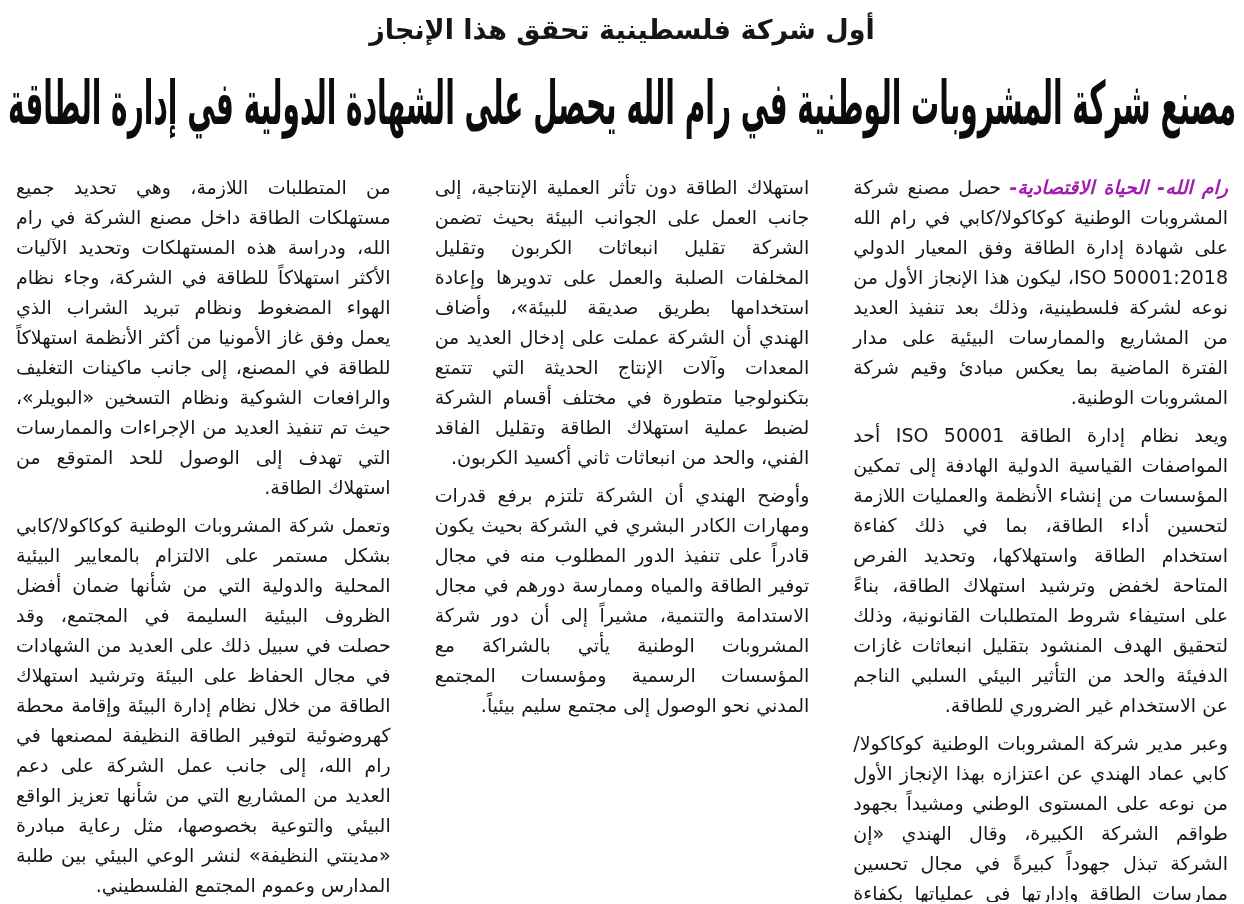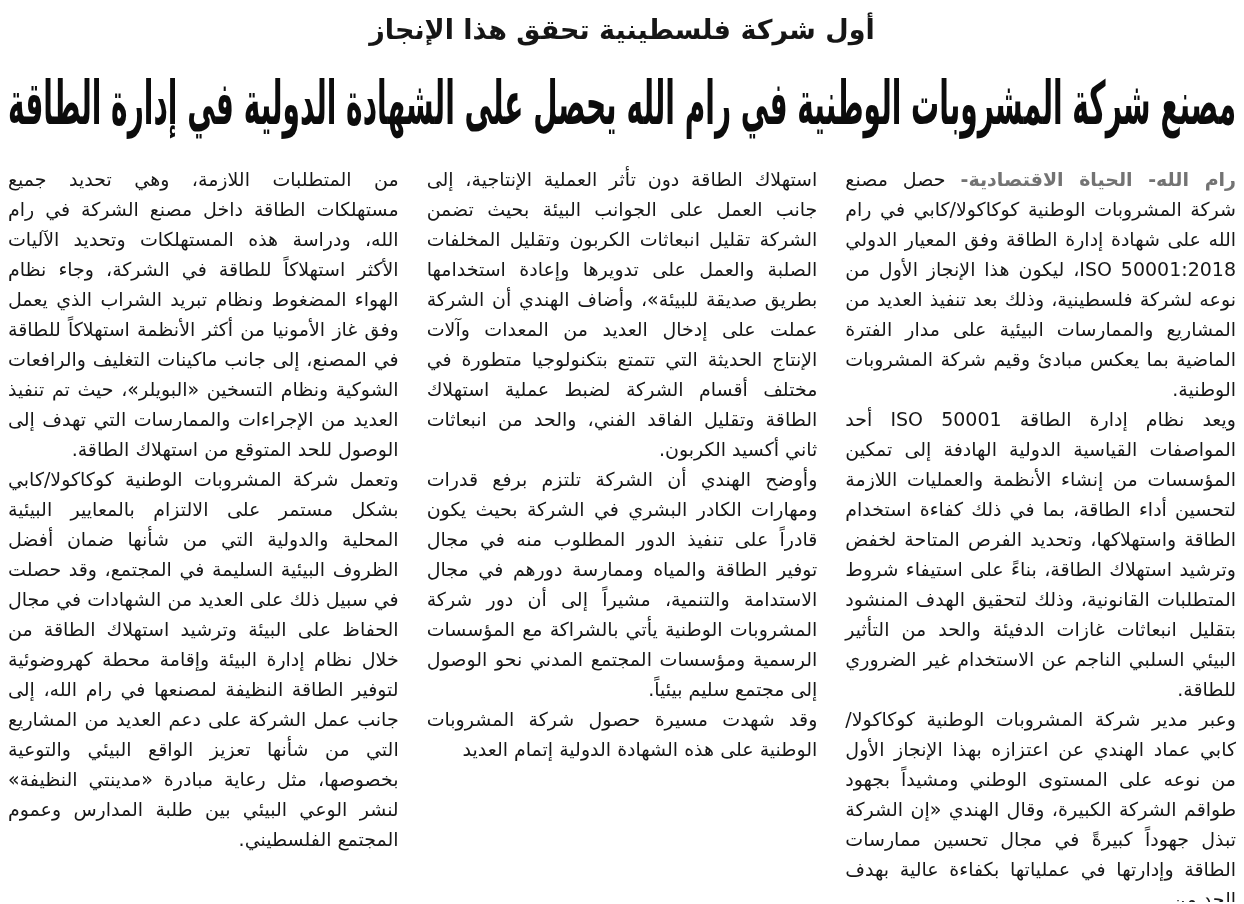--- a/index.html
+++ b/index.html
@@ -51,26 +51,27 @@
   .col {
     flex: 1 1 0;
     min-width: 0;
     text-align: justify;
     text-justify: inter-word;
     font-size: 19px;
     line-height: 30px;
     color: #171717;
   }
   .col p {
-    margin: 0;
+    margin: 8px;
     padding: 0;
   }
   .lead {
     font-weight: bold;
-    color: #737373;
+    color: #a21caf;
+    font-style: italic;
   }
 </style>
 </head>
 <body>
 
 <div class="page">
 
   <div class="kicker">أول شركة فلسطينية تحقق هذا الإنجاز</div>
 
   <svg class="headline-svg" width="1244" height="94">
@@ -79,21 +80,20 @@
 
   <div class="columns">
       <div class="col">
         <p><span class="lead">رام الله- الحياة الاقتصادية-</span> <span>حصل مصنع شركة المشروبات الوطنية كوكاكولا/كابي في رام الله على شهادة إدارة الطاقة وفق المعيار الدولي ISO 50001:2018، ليكون هذا الإنجاز الأول من نوعه لشركة فلسطينية، وذلك بعد تنفيذ العديد من المشاريع والممارسات البيئية على مدار الفترة الماضية بما يعكس مبادئ وقيم شركة المشروبات الوطنية.</span></p>
         <p><span>ويعد نظام إدارة الطاقة ISO 50001 أحد المواصفات القياسية الدولية الهادفة إلى تمكين المؤسسات من إنشاء الأنظمة والعمليات اللازمة لتحسين أداء الطاقة، بما في ذلك كفاءة استخدام الطاقة واستهلاكها، وتحديد الفرص المتاحة لخفض وترشيد استهلاك الطاقة، بناءً على استيفاء شروط المتطلبات القانونية، وذلك لتحقيق الهدف المنشود بتقليل انبعاثات غازات الدفيئة والحد من التأثير البيئي السلبي الناجم عن الاستخدام غير الضروري للطاقة.</span></p>
         <p><span>وعبر مدير شركة المشروبات الوطنية كوكاكولا/كابي عماد الهندي عن اعتزازه بهذا الإنجاز الأول من نوعه على المستوى الوطني ومشيداً بجهود طواقم الشركة الكبيرة، وقال الهندي «إن الشركة تبذل جهوداً كبيرةً في مجال تحسين ممارسات الطاقة وإدارتها في عملياتها بكفاءة عالية بهدف الحد من</span></p>
       </div>
       <div class="col">
         <p><span>استهلاك الطاقة دون تأثر العملية الإنتاجية، إلى جانب العمل على الجوانب البيئة بحيث تضمن الشركة تقليل انبعاثات الكربون وتقليل المخلفات الصلبة والعمل على تدويرها وإعادة استخدامها بطريق صديقة للبيئة»، وأضاف الهندي أن الشركة عملت على إدخال العديد من المعدات وآلات الإنتاج الحديثة التي تتمتع بتكنولوجيا متطورة في مختلف أقسام الشركة لضبط عملية استهلاك الطاقة وتقليل الفاقد الفني، والحد من انبعاثات ثاني أكسيد الكربون.</span></p>
         <p><span>وأوضح الهندي أن الشركة تلتزم برفع قدرات ومهارات الكادر البشري في الشركة بحيث يكون قادراً على تنفيذ الدور المطلوب منه في مجال توفير الطاقة والمياه وممارسة دورهم في مجال الاستدامة والتنمية، مشيراً إلى أن دور شركة المشروبات الوطنية يأتي بالشراكة مع المؤسسات الرسمية ومؤسسات المجتمع المدني نحو الوصول إلى مجتمع سليم بيئياً.</span></p>
-        <p><span>وقد شهدت مسيرة حصول شركة المشروبات الوطنية على هذه الشهادة الدولية إتمام العديد</span></p>
       </div>
       <div class="col">
         <p><span>من المتطلبات اللازمة، وهي تحديد جميع مستهلكات الطاقة داخل مصنع الشركة في رام الله، ودراسة هذه المستهلكات وتحديد الآليات الأكثر استهلاكاً للطاقة في الشركة، وجاء نظام الهواء المضغوط ونظام تبريد الشراب الذي يعمل وفق غاز الأمونيا من أكثر الأنظمة استهلاكاً للطاقة في المصنع، إلى جانب ماكينات التغليف والرافعات الشوكية ونظام التسخين «البويلر»، حيث تم تنفيذ العديد من الإجراءات والممارسات التي تهدف إلى الوصول للحد المتوقع من استهلاك الطاقة.</span></p>
         <p><span>وتعمل شركة المشروبات الوطنية كوكاكولا/كابي بشكل مستمر على الالتزام بالمعايير البيئية المحلية والدولية التي من شأنها ضمان أفضل الظروف البيئية السليمة في المجتمع، وقد حصلت في سبيل ذلك على العديد من الشهادات في مجال الحفاظ على البيئة وترشيد استهلاك الطاقة من خلال نظام إدارة البيئة وإقامة محطة كهروضوئية لتوفير الطاقة النظيفة لمصنعها في رام الله، إلى جانب عمل الشركة على دعم العديد من المشاريع التي من شأنها تعزيز الواقع البيئي والتوعية بخصوصها، مثل رعاية مبادرة «مدينتي النظيفة» لنشر الوعي البيئي بين طلبة المدارس وعموم المجتمع الفلسطيني.</span></p>
       </div>
     </div>
 
 </div>
 
 </body></html>

